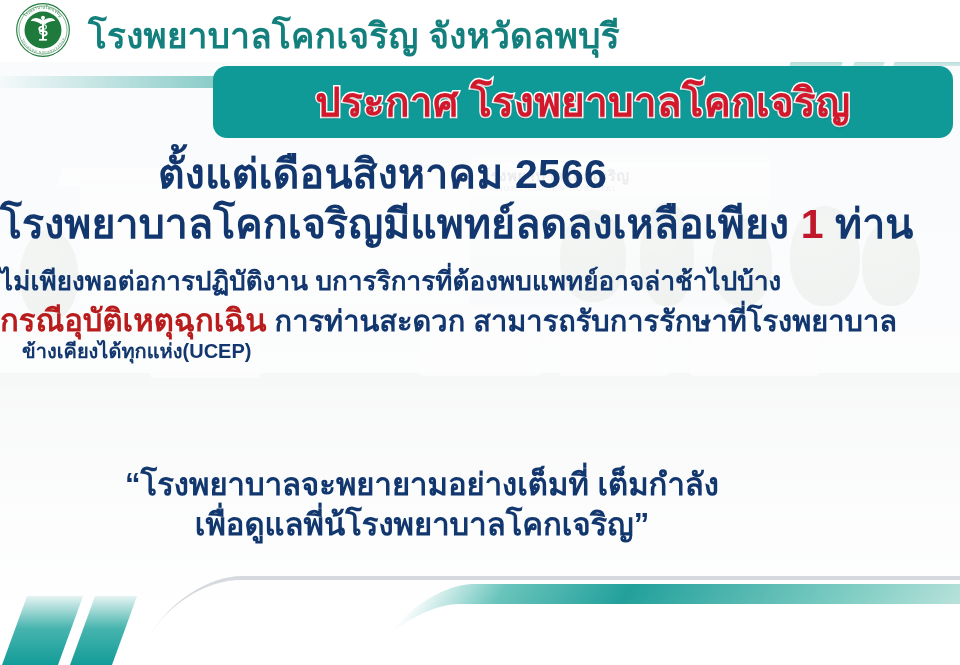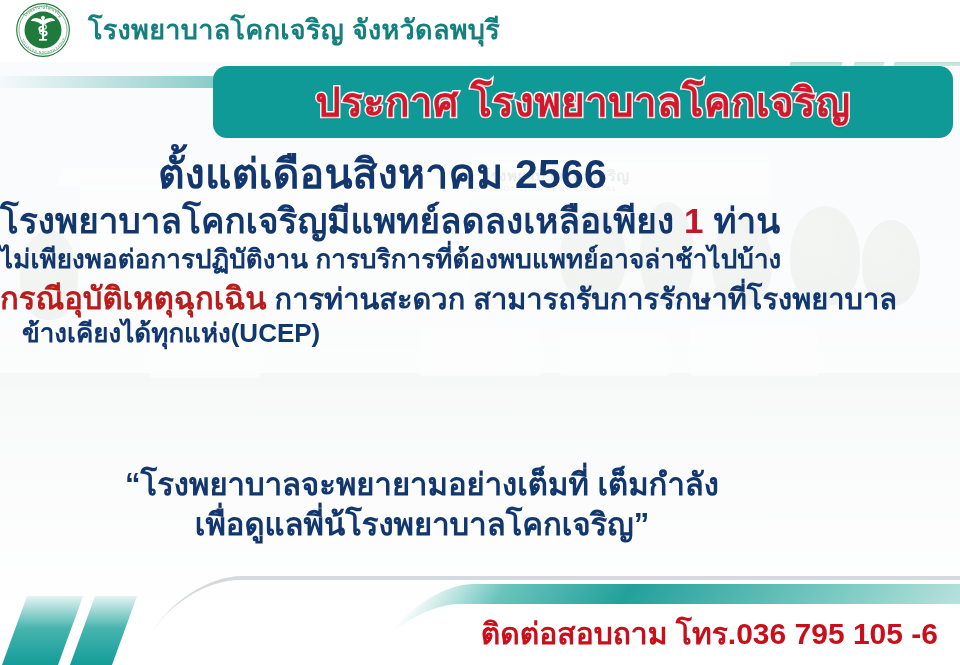--- a/index.html
+++ b/index.html
@@ -102,21 +102,21 @@
   .header {
     position: absolute; left: 0; top: 0; width: 960px; height: 62px;
     background: #ffffff;
     z-index: 6;
   }
   .logo {
     position: absolute; left: 6px; top: 2px; width: 74px; height: 56px;
   }
   .header-title {
     position: absolute; left: 88px; top: 8px;
-    font-size: 27px; font-weight: bold; color: #13807e;
+    font-size: 35px; font-weight: bold; color: #13807e;
     letter-spacing: .3px; white-space: nowrap;
     text-shadow: 0 1px 0 rgba(255,255,255,.9);
   }
 
   
   .stripe {
     position: absolute;
     transform: skewX(-20deg);
     z-index: 5;
   }
@@ -194,24 +194,24 @@
   }
 
   
   .body-copy {
     position: absolute; left: 0; top: 150px; width: 765px;
     z-index: 8; text-align: center;
     color: #12376e;
   }
   .ln { white-space: nowrap; font-weight: bold; line-height: 1.18; }
   .l-1 { font-size: 41px; letter-spacing: .2px; margin-bottom: 2px; }
-  .l-2 { font-size: 35px; letter-spacing: .1px; margin-bottom: 2px; }
+  .l-2 { font-size: 41px; letter-spacing: .1px; margin-bottom: 17px; }
   .l-3 { font-size: 26px; letter-spacing: .1px; margin-bottom: 7px; }
   .l-4 { font-size: 29px; margin-bottom: 0px; }
-  .l-5 { font-size: 26px; text-align: left; padding-left: 22px; }
+  .l-5 { font-size: 20px; text-align: left; padding-left: 22px; }
   .red { color: #c0172a; }
   .red-lg { color: #b91c1c; font-size: 31px; }
 
   .quote {
     position: absolute; left: 0; top: 465px; width: 844px;
     z-index: 8; text-align: center; color: #12376e;
   }
   .q-1 { font-size: 31px; font-weight: bold; white-space: nowrap; line-height: 1.3; }
   .q-2 { font-size: 31px; font-weight: bold; white-space: nowrap; line-height: 1.3; }
 
@@ -290,25 +290,24 @@
     <div class="header-title">โรงพยาบาลโคกเจริญ จังหวัดลพบุรี</div>
   </div>
 
   <div class="title-banner">
     <span class="title-text">ประกาศ โรงพยาบาลโคกเจริญ</span>
   </div>
 
   <div class="body-copy">
     <div class="ln l-1">ตั้งแต่เดือนสิงหาคม 2566</div>
     <div class="ln l-2"><span>โรงพยาบาลโคกเจริญมีแพทย์ลดลงเหลือเพียง </span><span class="red">1</span><span> ท่าน</span></div>
-    <div class="ln l-3">ไม่เพียงพอต่อการปฏิบัติงาน การบริการที่ต้องพบแพทย์อาจล่าช้าไปบ้าง</div>
+    <div class="ln l-3">ไม่เพียงพอต่อการปฏิบัติงาน บการริการที่ต้องพบแพทย์อาจล่าช้าไปบ้าง</div>
     <div class="ln l-4"><span class="red-lg">กรณีอุบัติเหตุฉุกเฉิน</span><span> การท่านสะดวก สามารถรับการรักษาที่โรงพยาบาล</span></div>
     <div class="ln l-5">ข้างเคียงได้ทุกแห่ง(UCEP)</div>
   </div>
 
   <div class="quote">
     <div class="q-1">“โรงพยาบาลจะพยายามอย่างเต็มที่ เต็มกำลัง</div>
     <div class="q-2">เพื่อดูแลพี่น้โรงพยาบาลโคกเจริญ”</div>
   </div>
 
-  <div class="contact">ติดต่อสอบถาม โทร.036 795 105 -6</div>
 
 </div>
 
 </body></html>

